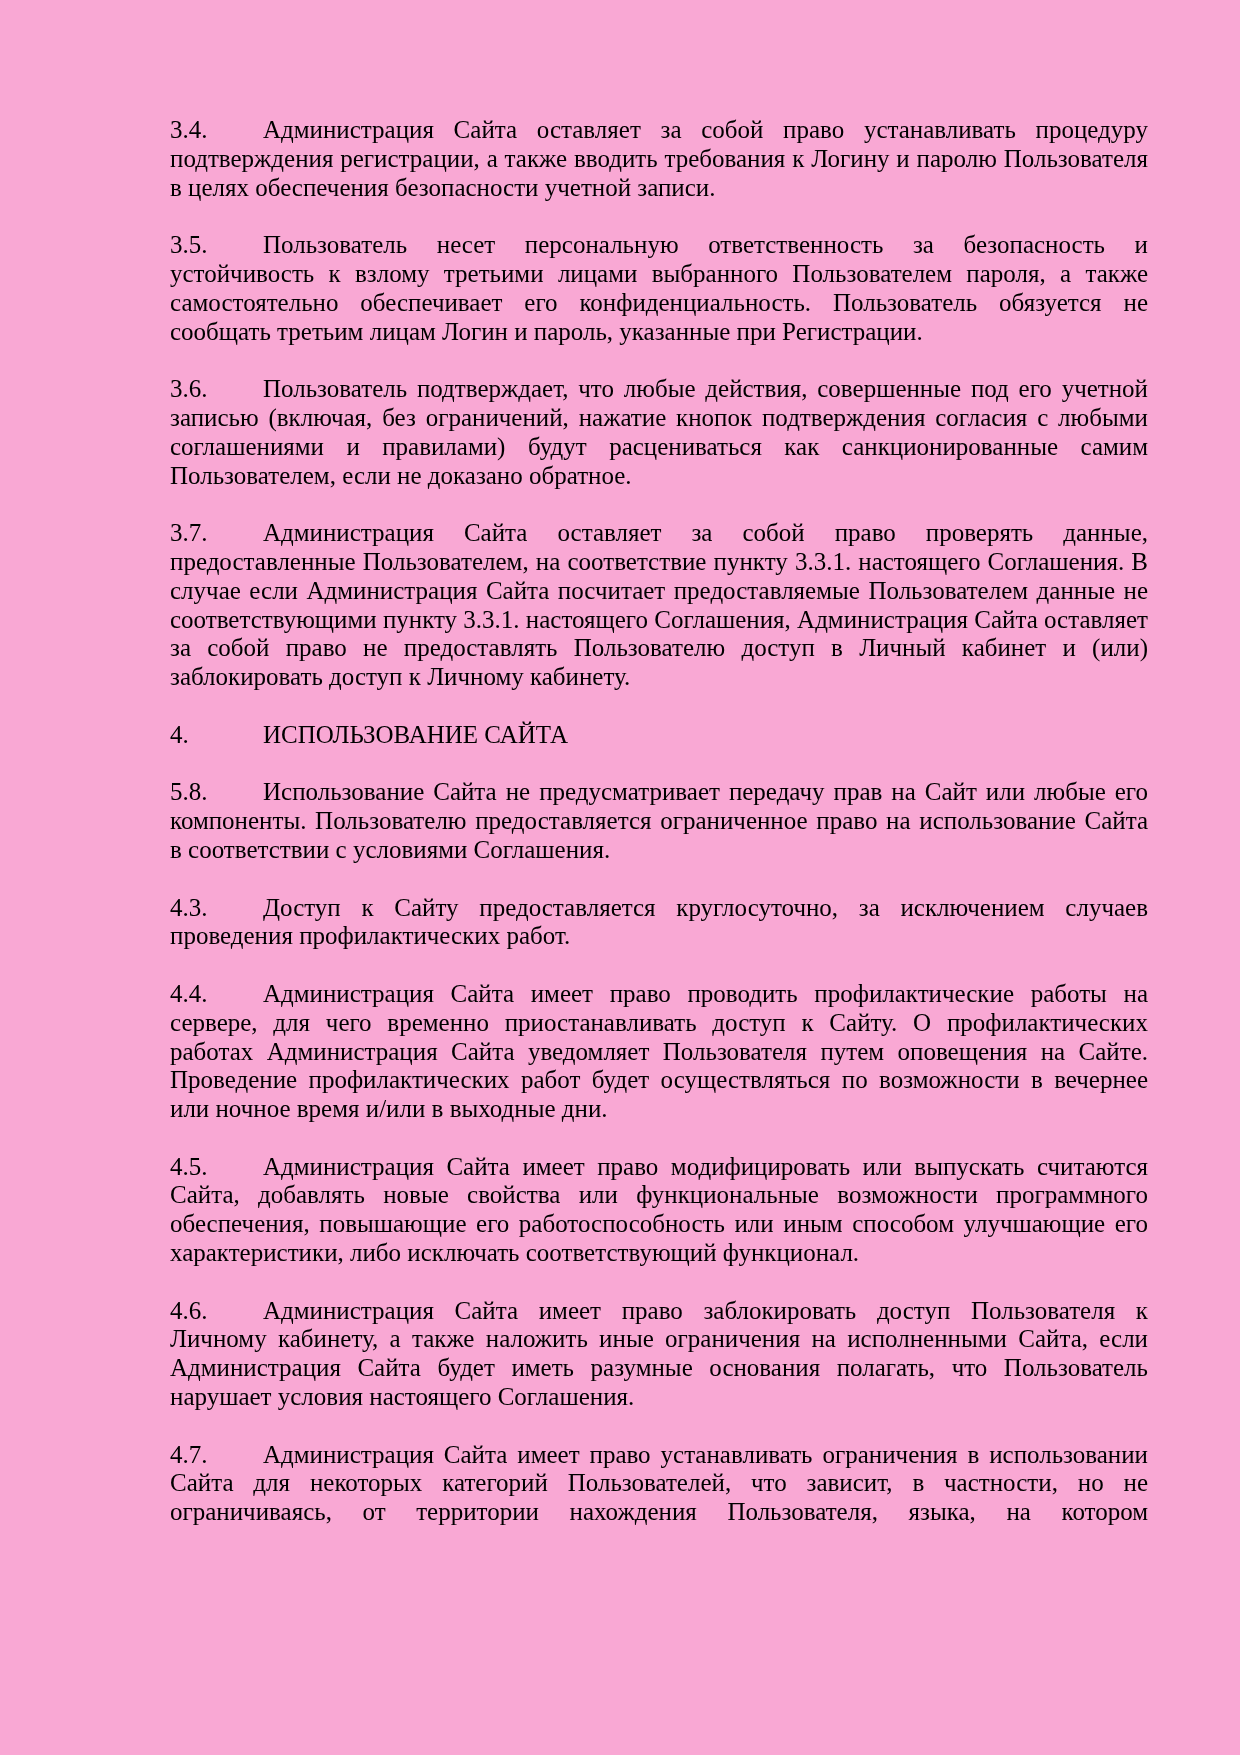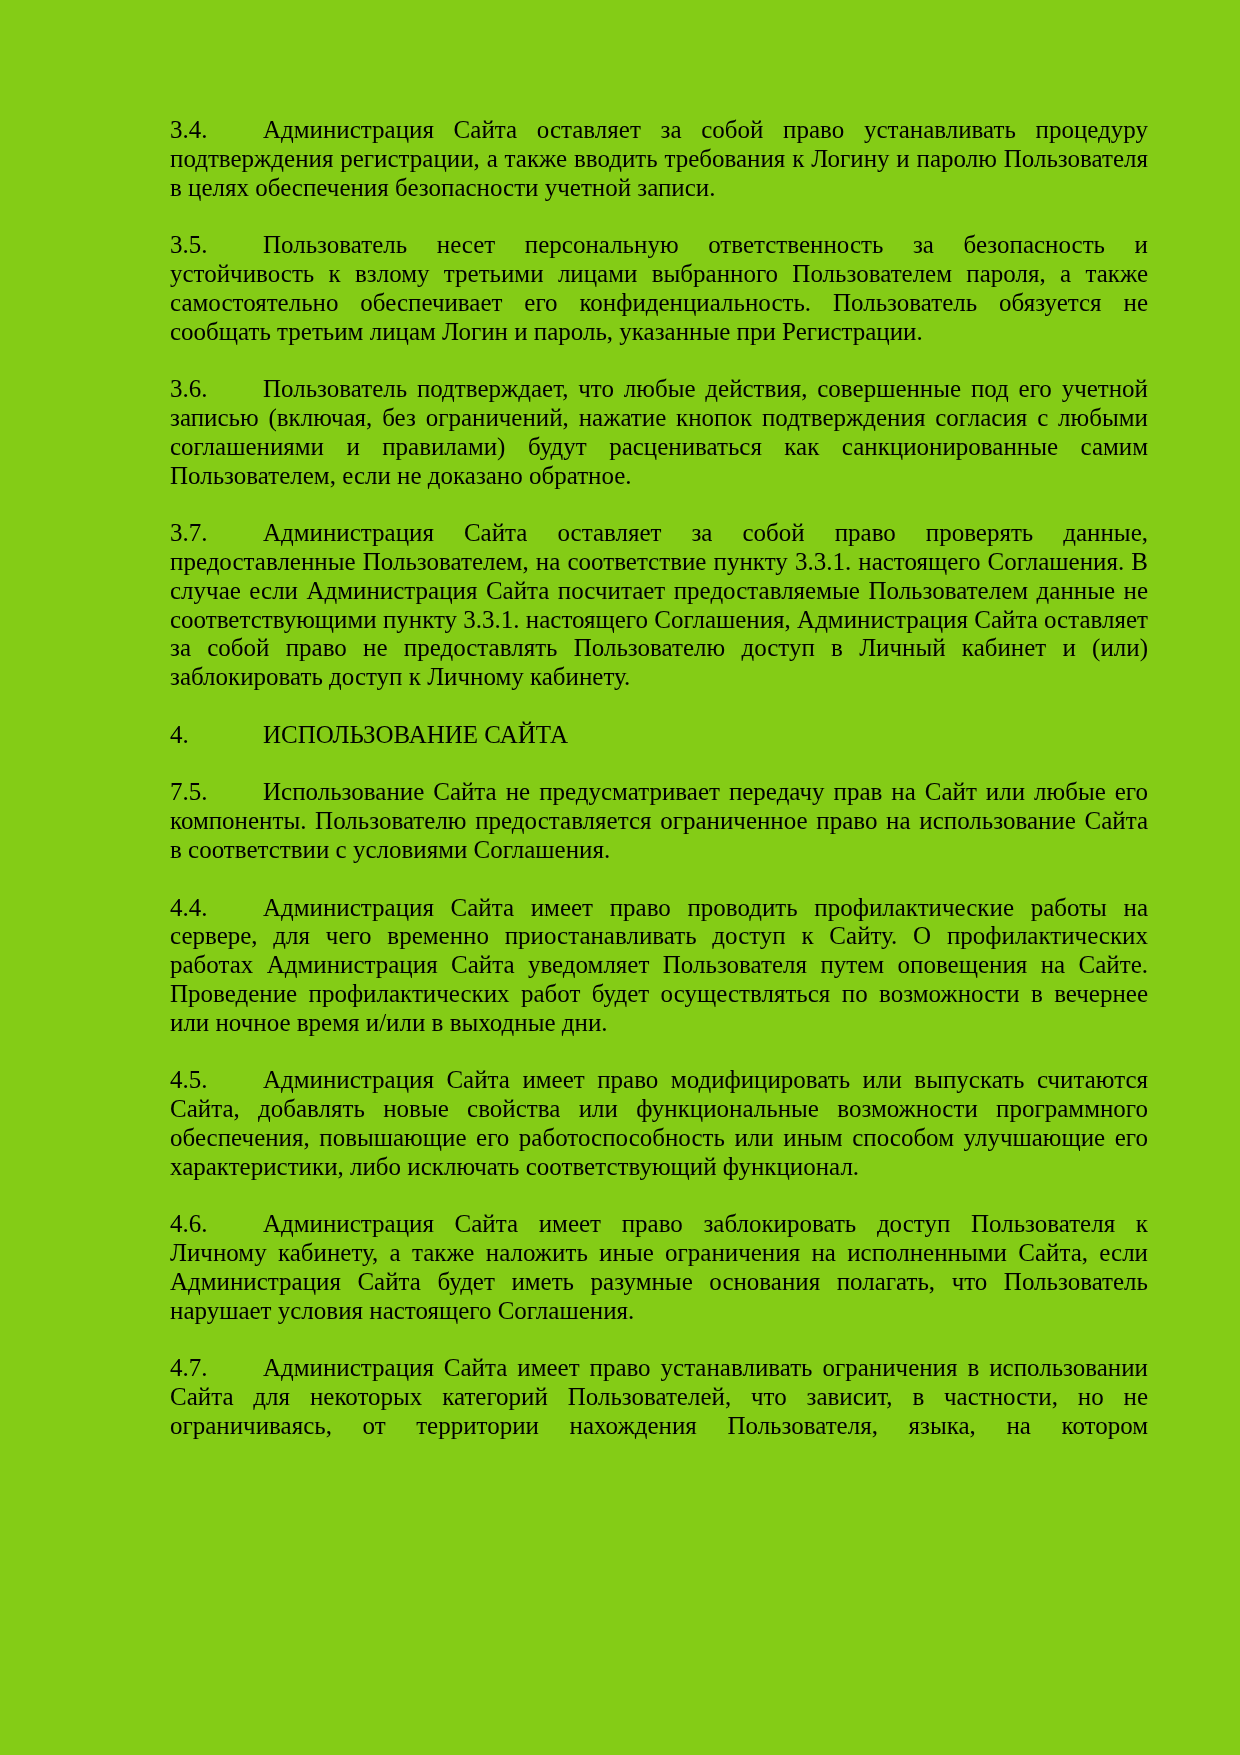--- a/index.html
+++ b/index.html
@@ -5,21 +5,21 @@
   html, body {
     margin: 0;
     padding: 0;
     background: #ffffff;
   }
   .page {
     position: relative;
     width: 1240px;
     height: 1755px;
     box-sizing: border-box;
-    background: #84cc16;
+    background: #f9a8d4;
     padding: 116px 92px 0 170px;
     overflow: hidden;
     font-family: "Liberation Serif", "DejaVu Serif", serif;
     color: #000000;
   }
   .doc-content {
     width: 100%;
   }
   p.clause {
     margin: 0 0 28.8px 0;
@@ -45,19 +45,20 @@
 </head>
 <body>
 
 <div class="page">
   <div class="doc-content" id="doc-content">
       <p class="clause"><span class="num">3.4.</span><span class="txt">Администрация Сайта оставляет за собой право устанавливать процедуру подтверждения регистрации, а также вводить требования к Логину и паролю Пользователя в целях обеспечения безопасности учетной записи.</span></p>
       <p class="clause"><span class="num">3.5.</span><span class="txt">Пользователь несет персональную ответственность за безопасность и устойчивость к взлому третьими лицами выбранного Пользователем пароля, а также самостоятельно обеспечивает его конфиденциальность. Пользователь обязуется не сообщать третьим лицам Логин и пароль, указанные при Регистрации.</span></p>
       <p class="clause"><span class="num">3.6.</span><span class="txt">Пользователь подтверждает, что любые действия, совершенные под его учетной записью (включая, без ограничений, нажатие кнопок подтверждения согласия с любыми соглашениями и правилами) будут расцениваться как санкционированные самим Пользователем, если не доказано обратное.</span></p>
       <p class="clause"><span class="num">3.7.</span><span class="txt">Администрация Сайта оставляет за собой право проверять данные, предоставленные Пользователем, на соответствие пункту 3.3.1. настоящего Соглашения. В случае если Администрация Сайта посчитает предоставляемые Пользователем данные не соответствующими пункту 3.3.1. настоящего Соглашения, Администрация Сайта оставляет за собой право не предоставлять Пользователю доступ в Личный кабинет и (или) заблокировать доступ к Личному кабинету.</span></p>
       <p class="clause heading"><span class="num">4.</span><span class="txt">ИСПОЛЬЗОВАНИЕ САЙТА</span></p>
-      <p class="clause"><span class="num">7.5.</span><span class="txt">Использование Сайта не предусматривает передачу прав на Сайт или любые его компоненты. Пользователю предоставляется ограниченное право на использование Сайта в соответствии с условиями Соглашения.</span></p>
+      <p class="clause"><span class="num">5.8.</span><span class="txt">Использование Сайта не предусматривает передачу прав на Сайт или любые его компоненты. Пользователю предоставляется ограниченное право на использование Сайта в соответствии с условиями Соглашения.</span></p>
+      <p class="clause"><span class="num">4.3.</span><span class="txt">Доступ к Сайту предоставляется круглосуточно, за исключением случаев проведения профилактических работ.</span></p>
       <p class="clause"><span class="num">4.4.</span><span class="txt">Администрация Сайта имеет право проводить профилактические работы на сервере, для чего временно приостанавливать доступ к Сайту. О профилактических работах Администрация Сайта уведомляет Пользователя путем оповещения на Сайте. Проведение профилактических работ будет осуществляться по возможности в вечернее или ночное время и/или в выходные дни.</span></p>
       <p class="clause"><span class="num">4.5.</span><span class="txt">Администрация Сайта имеет право модифицировать или выпускать считаются Сайта, добавлять новые свойства или функциональные возможности программного обеспечения, повышающие его работоспособность или иным способом улучшающие его характеристики, либо исключать соответствующий функционал.</span></p>
       <p class="clause"><span class="num">4.6.</span><span class="txt">Администрация Сайта имеет право заблокировать доступ Пользователя к Личному кабинету, а также наложить иные ограничения на исполненными Сайта, если Администрация Сайта будет иметь разумные основания полагать, что Пользователь нарушает условия настоящего Соглашения.</span></p>
       <p class="clause truncated"><span class="num">4.7.</span><span class="txt">Администрация Сайта имеет право устанавливать ограничения в использовании Сайта для некоторых категорий Пользователей, что зависит, в частности, но не ограничиваясь, от территории нахождения Пользователя, языка, на котором</span></p>
     </div>
 </div>
 
 </body></html>

